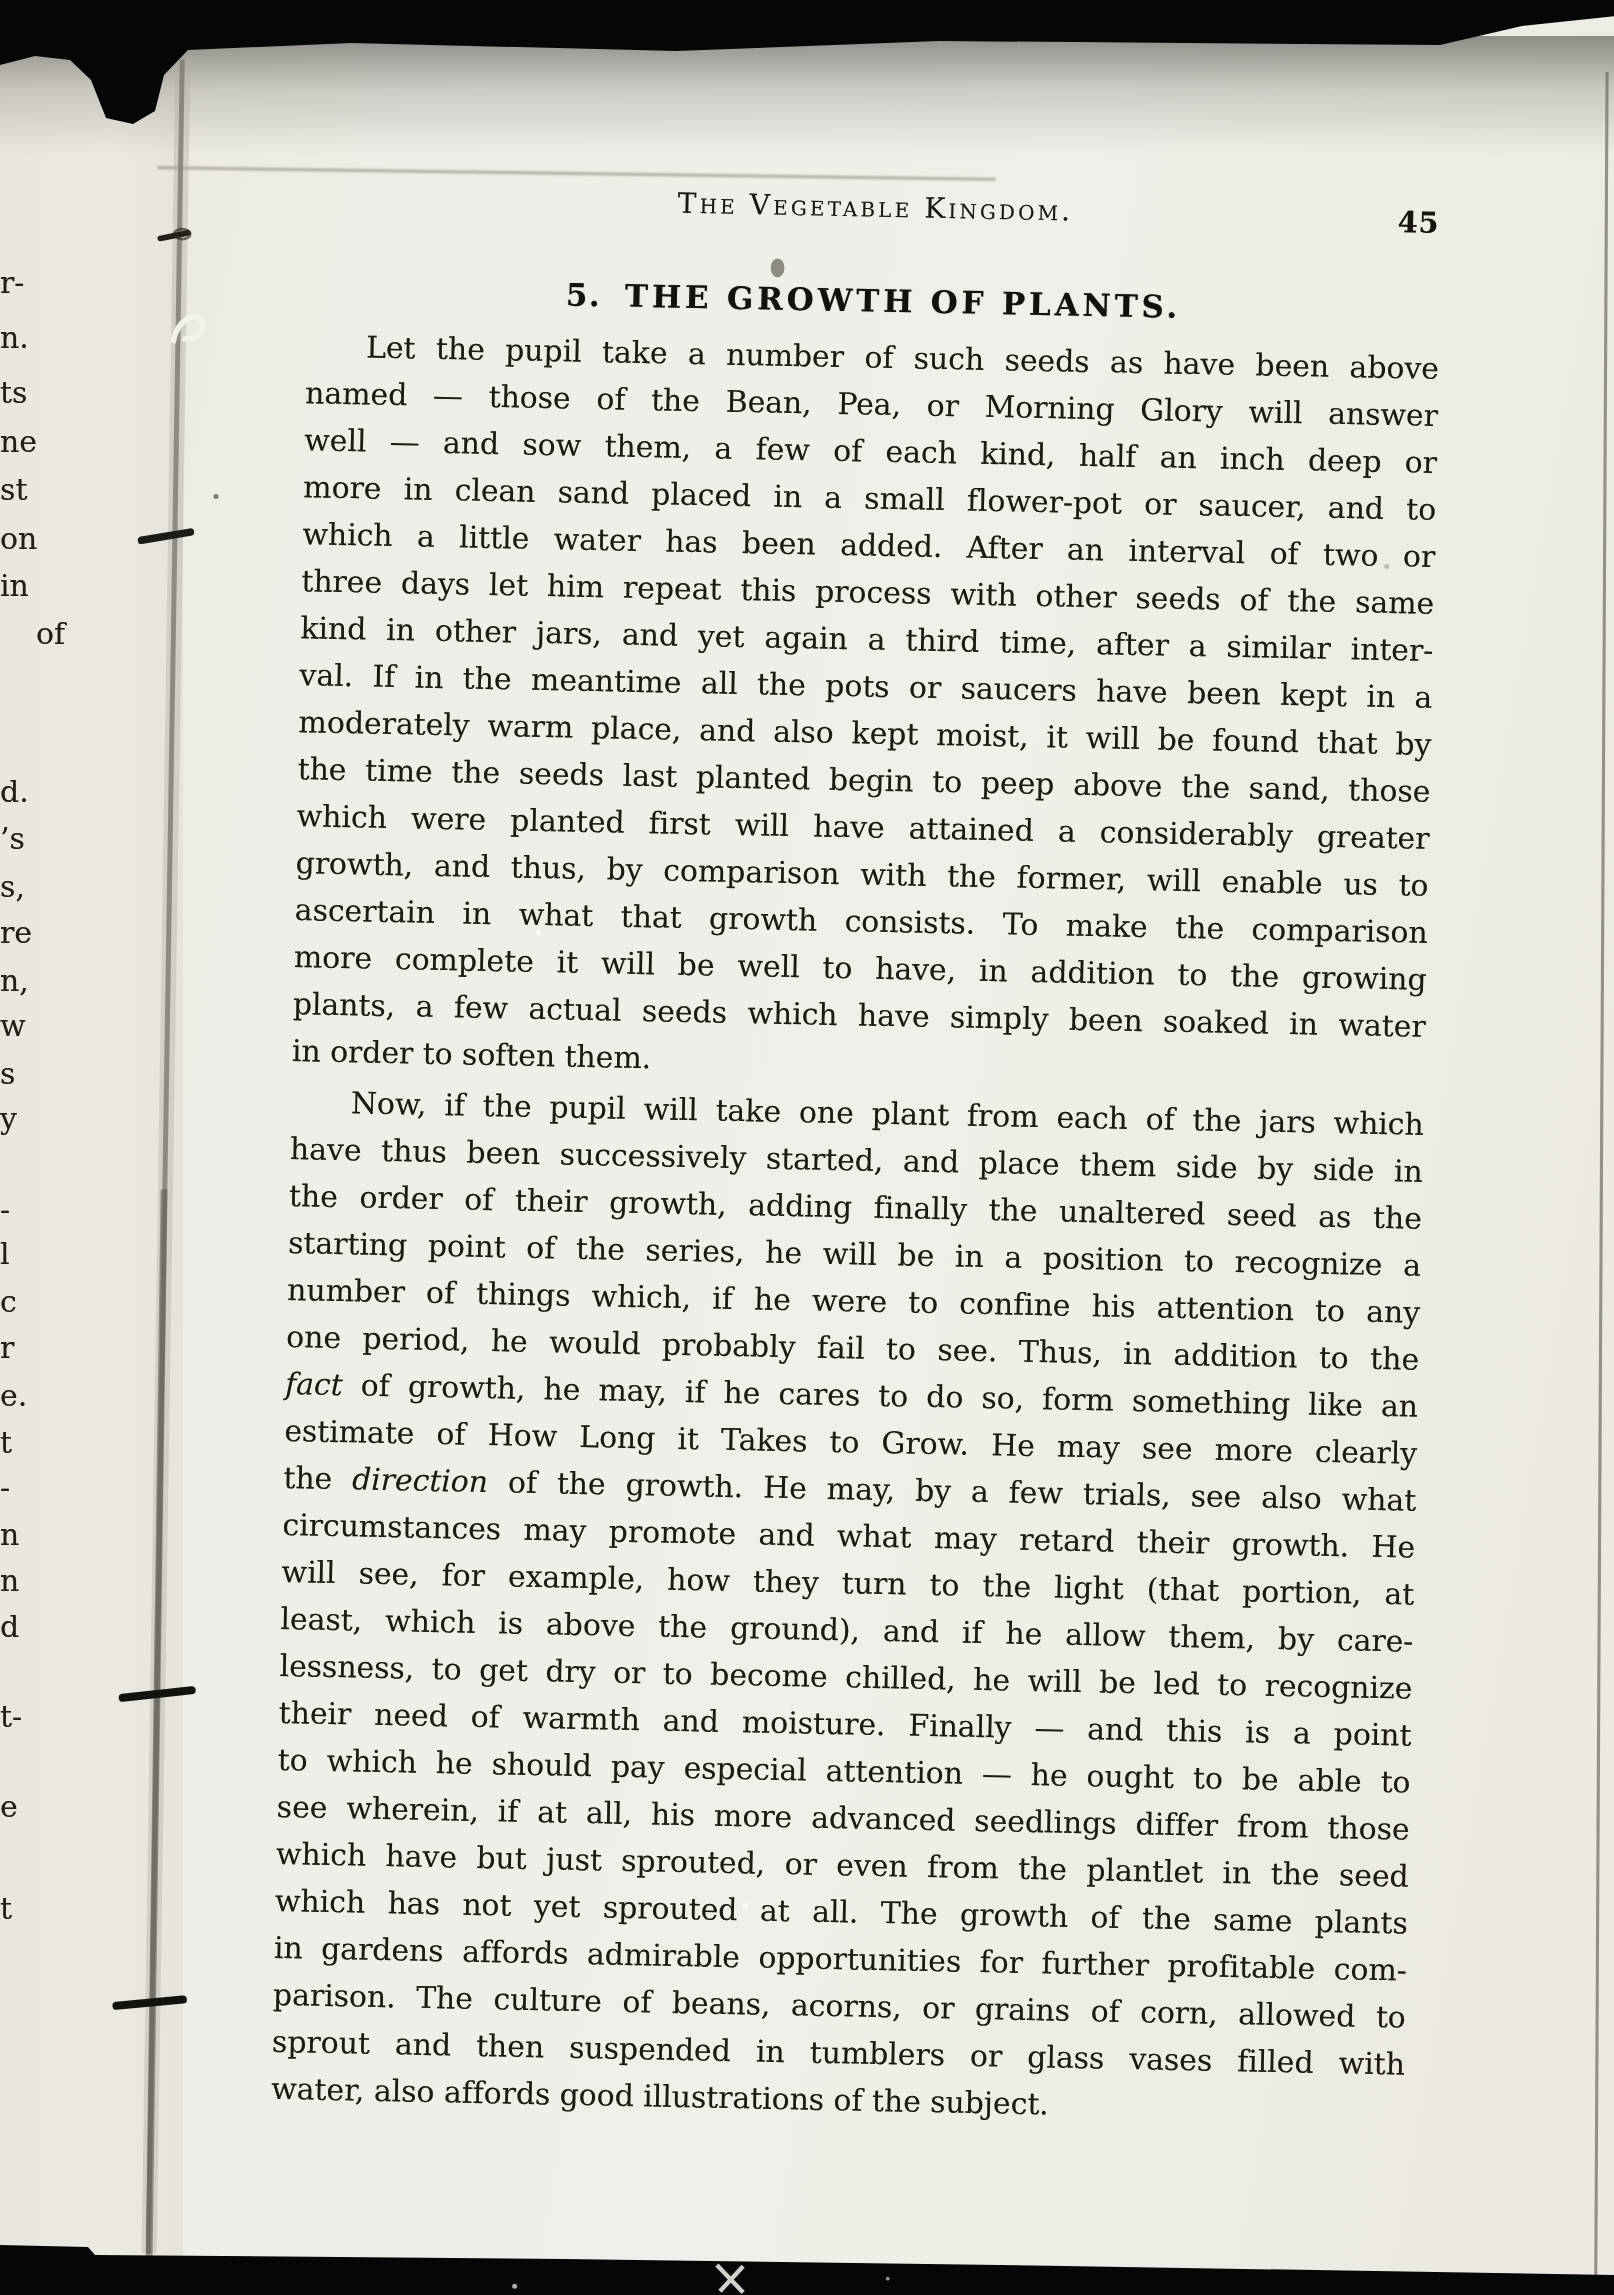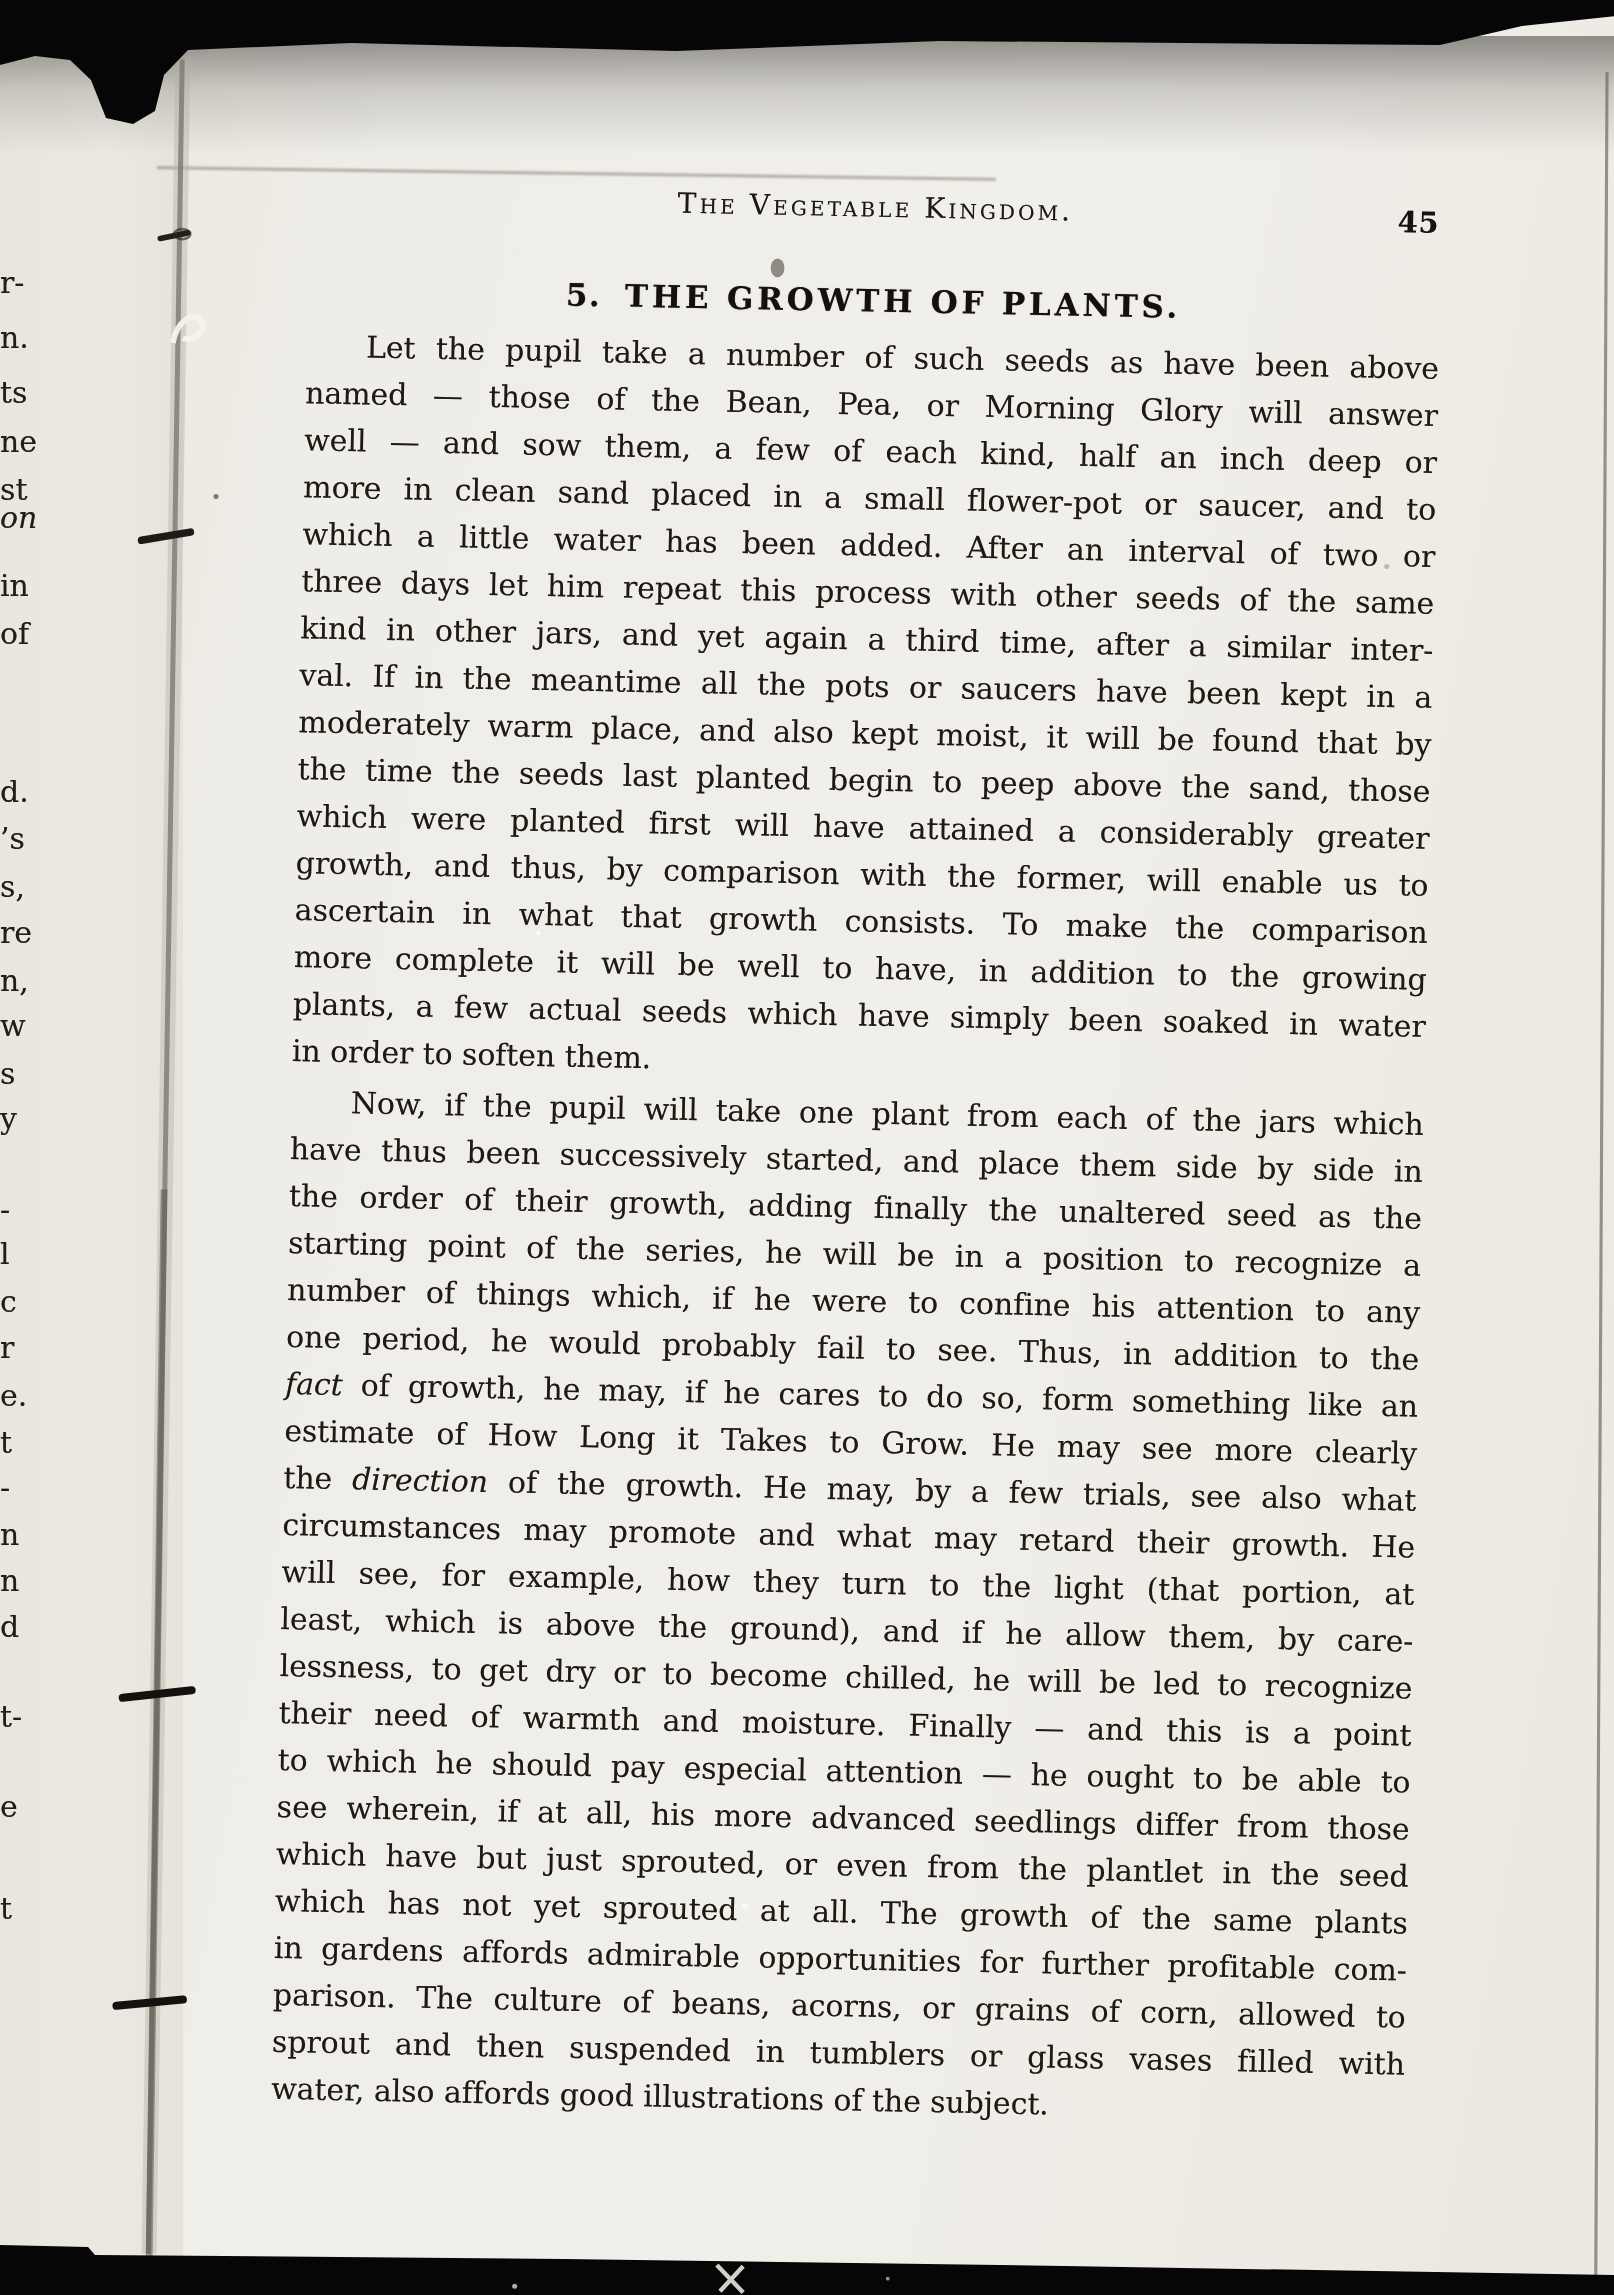--- a/index.html
+++ b/index.html
@@ -124,23 +124,23 @@
   <circle cx="2215" cy="905" r="4" fill="#8a8780" opacity="0.5"></circle>
   <circle cx="345" cy="793" r="4" fill="#4c4942" opacity="0.7"></circle>
 </svg>
 
 <div class="layer">
     <span class="frag" style="top: 266px;">r-</span>
     <span class="frag" style="top: 321px;">n.</span>
     <span class="frag" style="top: 376px;">ts</span>
     <span class="frag" style="top: 425px; text-align: center;">ne</span>
     <span class="frag" style="top: 473px;">st</span>
-    <span class="frag" style="top: 501px; font-style: italic;">on</span>
+    <span class="frag" style="top: 522px;">on</span>
     <span class="frag" style="top: 569px;">in</span>
-    <span class="frag" style="top: 617px;">of</span>
+    <span class="frag" style="top: 617px; padding-left: 36px;">of</span>
     <span class="frag" style="top: 775px;">d.</span>
     <span class="frag" style="top: 822px;">’s</span>
     <span class="frag" style="top: 870px;">s,</span>
     <span class="frag" style="top: 916px;">re</span>
     <span class="frag" style="top: 964px;">n,</span>
     <span class="frag" style="top: 1009px;">w</span>
     <span class="frag" style="top: 1057px;">s</span>
     <span class="frag" style="top: 1102px;">y</span>
     <span class="frag" style="top: 1193px;">-</span>
     <span class="frag" style="top: 1237px;">l</span>

